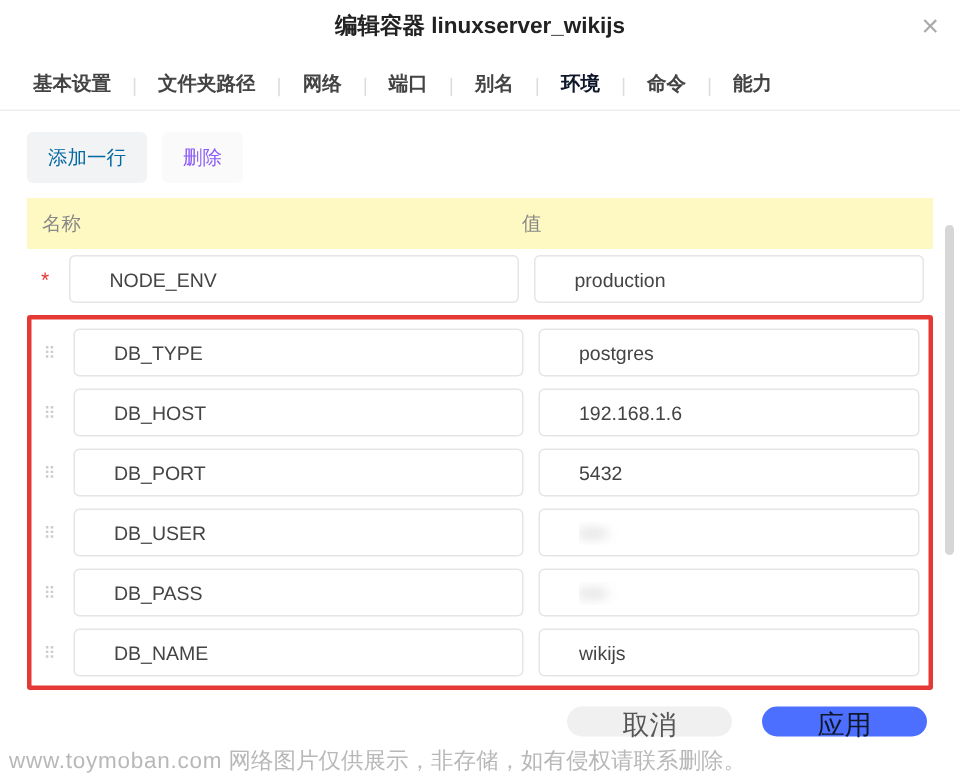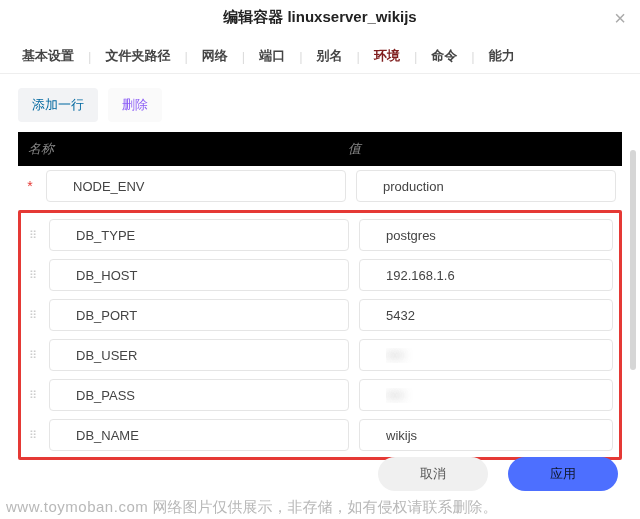--- a/index.html
+++ b/index.html
@@ -27,42 +27,41 @@
 
   .tabs {
     display: flex; align-items: center;
     border-bottom: 1px solid #eee;
     padding: 10px 18px 8px;
     font-size: 13px;
     color: #444;
     gap: 0;
   }
   .tabs .tab { padding: 0 4px; cursor: pointer; font-weight: 600; }
-  .tabs .active { color: #7f1d1d; position: relative; }
+  .tabs .active { color: #0f172a; position: relative; }
   .tabs .sep { color: #ddd; padding: 0 10px; }
 
   .toolbar {
     display: flex; gap: 10px;
     padding: 14px 18px 10px;
   }
   .btn {
     border: none; border-radius: 4px;
     padding: 8px 14px; font-size: 13px; cursor: pointer;
     color: #0369a1; background: #f2f3f5;
   }
   .btn.ghost { background: #fafafa; color: #8b5cf6; }
 
   .table {
     padding: 0 18px;
   }
   .thead {
     display: flex; font-size: 13px; color: #888;
-    background: #000000;
+    background: #fef9c3;
     padding: 8px 10px;
-    font-style: italic;
   }
   .thead .th-name { flex: 0 0 320px; }
   .thead .th-val  { flex: 1; }
 
   .highlight-box {
     border: 3px solid #e53935;
     padding: 2px 0;
     margin-top: 4px;
     border-radius: 2px;
   }
@@ -99,22 +98,22 @@
   }
 
   .footer {
     position: absolute; bottom: 24px; left: 0; right: 0;
     display: flex; gap: 20px;
     justify-content: flex-end;
     padding: 0 22px 4px;
     border-top: 0px solid #eee;
   }
   .footer .fb {
-    min-width: 110px; height: 34px; border-radius: 18px;
-    border: none; font-size: 13px; cursor: pointer;
+    min-width: 110px; height: 20px; border-radius: 18px;
+    border: none; font-size: 18px; cursor: pointer;
   }
   .fb.cancel { background: #f0f0f0; color: #555; }
   .fb.apply  { background: #4d6fff; color: #0f172a; }
 
   .watermark {
     position: absolute; bottom: 2px; left: 6px;
     font-size: 15px; color: #b8b8b8;
     white-space: nowrap;
   }
   .watermark .host { letter-spacing: 0.5px; }

